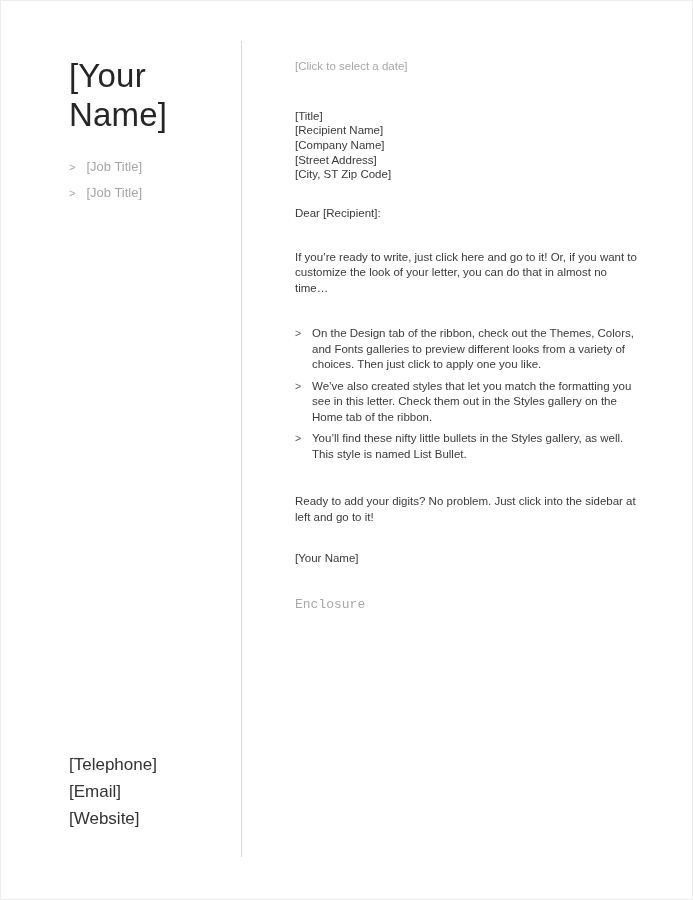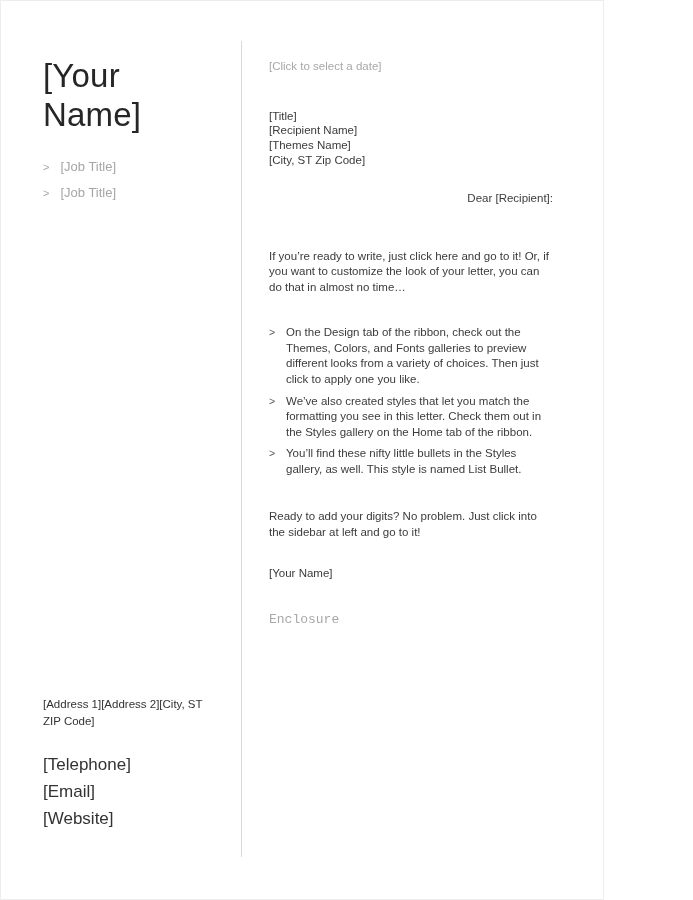--- a/index.html
+++ b/index.html
@@ -4,26 +4,27 @@
 <style>
   * { margin: 0; padding: 0; box-sizing: border-box; }
   html, body { background: #ffffff; }
   body {
     font-family: "Liberation Sans", sans-serif;
     color: #3b3b3b;
     width: 693px;
   }
   .page {
     position: relative;
-    width: 604px;
+    width: 693px;
     height: 900px;
     background: #ffffff;
     border: 1px solid #ededed;
     display: flex;
     overflow: hidden;
+    padding-left: 26px;
   }
   .divider {
     position: absolute;
     left: 240px;
     top: 40px;
     bottom: 42px;
     width: 1px;
     background: #d9d9d9;
   }
 
@@ -76,21 +77,21 @@
   .content {
     flex: 1 1 auto;
     padding: 58px 50px 0 28px;
     font-size: 11.5px;
     line-height: 1.35;
   }
   .placeholder-gray { color: #a8a8a8; }
   .date { margin-bottom: 34px; }
   .recipient-block { margin-bottom: 24px; }
   .recipient-block p { line-height: 1.28; }
-  .salutation { margin-bottom: 42px; color: #3b3b3b; text-align: right; }
+  .salutation { margin-bottom: 28px; color: #3b3b3b; }
   .para { color: #3b3b3b; }
   .intro { margin-bottom: 30px; margin-top: 26px; }
   .bullets { list-style: none; margin-bottom: 32px; }
   .bullets li {
     display: flex;
     align-items: baseline;
     margin-bottom: 6px;
   }
   .bullets li:last-child { margin-bottom: 0; }
   .bullets .marker {
@@ -119,36 +120,36 @@
         <span class="marker">&gt;</span>
         <span>[Job Title]</span>
       </li>
       <li>
         <span class="marker">&gt;</span>
         <span>[Job Title]</span>
       </li>
     </ul>
 
     <div class="sidebar-bottom">
-      <p class="address">[Address 1][Address 2][City, ST ZIP Code]</p>
       <ul class="contacts">
         <li>[Telephone]</li>
         <li>[Email]</li>
         <li>[Website]</li>
       </ul>
     </div>
   </aside>
 
   <main class="content">
     <p class="date placeholder-gray">[Click to select a date]</p>
 
     <div class="recipient-block">
       <p>[Title]</p>
       <p>[Recipient Name]</p>
-      <p>[Themes Name]</p>
+      <p>[Company Name]</p>
+      <p>[Street Address]</p>
       <p>[City, ST Zip Code]</p>
     </div>
 
     <p class="salutation">Dear [Recipient]:</p>
 
     <p class="para intro">If you’re ready to write, just click here and go to it! Or, if you want to customize the look of your letter, you can do that in almost no time…</p>
 
     <ul class="bullets">
       <li>
         <span class="marker">&gt;</span>

